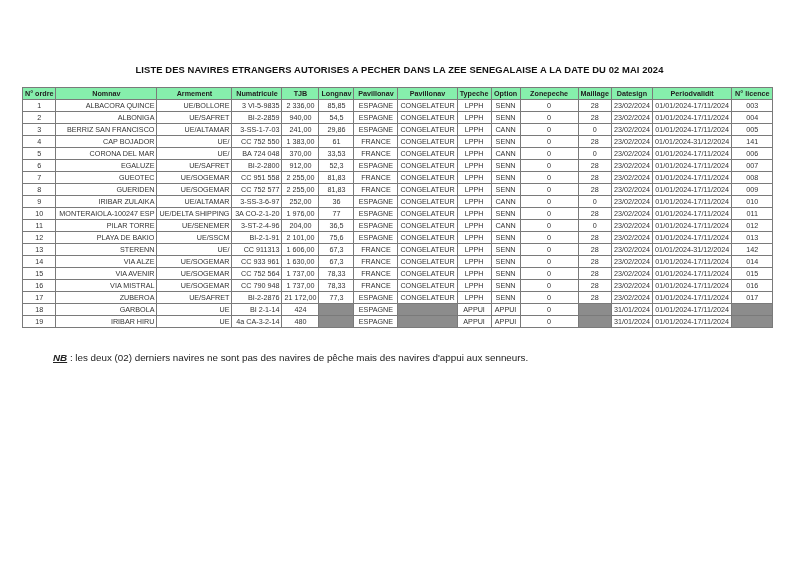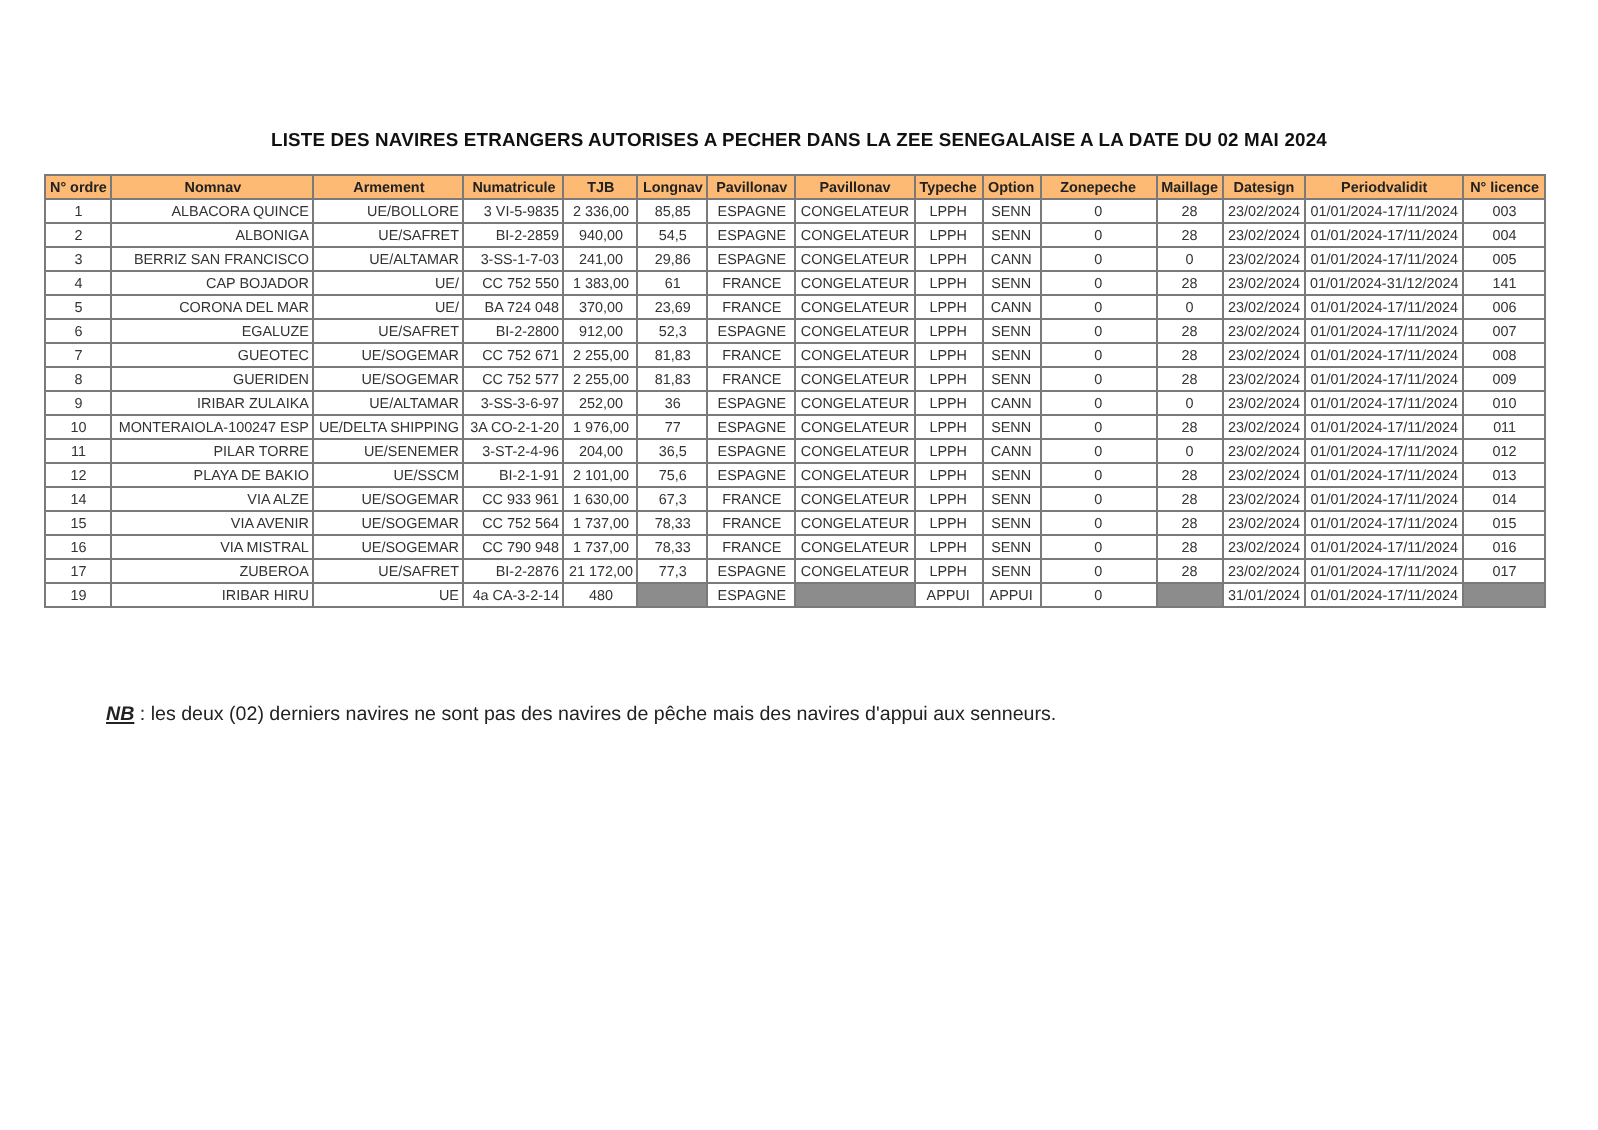--- a/index.html
+++ b/index.html
@@ -4,21 +4,21 @@
 <style>
   html, body { margin:0; padding:0; background:#ffffff; }
   body { width:799px; height:565px; position:relative; overflow:hidden;
          font-family:"Liberation Sans", sans-serif; color:#222; }
   .title { position:absolute; left:0; top:64px; width:799px; text-align:center;
            font-size:9.4px; font-weight:bold; letter-spacing:0.1px; color:#111; }
   table.list { position:absolute; left:22px; top:87px; border-collapse:collapse;
                table-layout:fixed; font-size:7.2px; }
   table.list th, table.list td { border:1px solid #7a7a7a; height:11px; padding:0 2px;
                white-space:nowrap; overflow:hidden; line-height:11px; }
-  table.list th { background:#fdba74; font-weight:bold; text-align:center; color:#222; height:11px; }
+  table.list th { background:#86efac; font-weight:bold; text-align:center; color:#222; height:11px; }
   table.list td { text-align:center; color:#333; }
   table.list td.left { text-align:right; }
   table.list td.grey { background:#8c8c8c; }
   .note { position:absolute; left:53px; top:352px; font-size:9.8px; color:#222; }
   .note .nb { font-weight:bold; text-decoration:underline;font-style:italic; }
 </style>
 </head>
 <body>
 
 <div class="title">LISTE DES NAVIRES ETRANGERS AUTORISES A PECHER DANS LA ZEE SENEGALAISE A LA DATE DU 02 MAI 2024</div>
@@ -128,21 +128,21 @@
         <td>23/02/2024</td>
         <td>01/01/2024-31/12/2024</td>
         <td>141</td>
       </tr>
       <tr>
         <td>5</td>
         <td class="left">CORONA DEL MAR</td>
         <td class="left">UE/</td>
         <td class="left">BA 724 048</td>
         <td>370,00</td>
-        <td>23,69</td>
+        <td>33,53</td>
         <td>FRANCE</td>
         <td>CONGELATEUR</td>
         <td>LPPH</td>
         <td>CANN</td>
         <td>0</td>
         <td>0</td>
         <td>23/02/2024</td>
         <td>01/01/2024-17/11/2024</td>
         <td>006</td>
       </tr>
@@ -160,21 +160,21 @@
         <td>0</td>
         <td>28</td>
         <td>23/02/2024</td>
         <td>01/01/2024-17/11/2024</td>
         <td>007</td>
       </tr>
       <tr>
         <td>7</td>
         <td class="left">GUEOTEC</td>
         <td class="left">UE/SOGEMAR</td>
-        <td class="left">CC 752 671</td>
+        <td class="left">CC 951 558</td>
         <td>2 255,00</td>
         <td>81,83</td>
         <td>FRANCE</td>
         <td>CONGELATEUR</td>
         <td>LPPH</td>
         <td>SENN</td>
         <td>0</td>
         <td>28</td>
         <td>23/02/2024</td>
         <td>01/01/2024-17/11/2024</td>
@@ -259,20 +259,37 @@
         <td>CONGELATEUR</td>
         <td>LPPH</td>
         <td>SENN</td>
         <td>0</td>
         <td>28</td>
         <td>23/02/2024</td>
         <td>01/01/2024-17/11/2024</td>
         <td>013</td>
       </tr>
       <tr>
+        <td>13</td>
+        <td class="left">STERENN</td>
+        <td class="left">UE/</td>
+        <td class="left">CC 911313</td>
+        <td>1 606,00</td>
+        <td>67,3</td>
+        <td>FRANCE</td>
+        <td>CONGELATEUR</td>
+        <td>LPPH</td>
+        <td>SENN</td>
+        <td>0</td>
+        <td>28</td>
+        <td>23/02/2024</td>
+        <td>01/01/2024-31/12/2024</td>
+        <td>142</td>
+      </tr>
+      <tr>
         <td>14</td>
         <td class="left">VIA ALZE</td>
         <td class="left">UE/SOGEMAR</td>
         <td class="left">CC 933 961</td>
         <td>1 630,00</td>
         <td>67,3</td>
         <td>FRANCE</td>
         <td>CONGELATEUR</td>
         <td>LPPH</td>
         <td>SENN</td>
@@ -325,20 +342,37 @@
         <td>77,3</td>
         <td>ESPAGNE</td>
         <td>CONGELATEUR</td>
         <td>LPPH</td>
         <td>SENN</td>
         <td>0</td>
         <td>28</td>
         <td>23/02/2024</td>
         <td>01/01/2024-17/11/2024</td>
         <td>017</td>
+      </tr>
+      <tr>
+        <td>18</td>
+        <td class="left">GARBOLA</td>
+        <td class="left">UE</td>
+        <td class="left">BI 2-1-14</td>
+        <td>424</td>
+        <td class=" grey"></td>
+        <td>ESPAGNE</td>
+        <td class=" grey"></td>
+        <td>APPUI</td>
+        <td>APPUI</td>
+        <td>0</td>
+        <td class=" grey"></td>
+        <td>31/01/2024</td>
+        <td>01/01/2024-17/11/2024</td>
+        <td class=" grey"></td>
       </tr>
       <tr>
         <td>19</td>
         <td class="left">IRIBAR HIRU</td>
         <td class="left">UE</td>
         <td class="left">4a CA-3-2-14</td>
         <td>480</td>
         <td class=" grey"></td>
         <td>ESPAGNE</td>
         <td class=" grey"></td>

